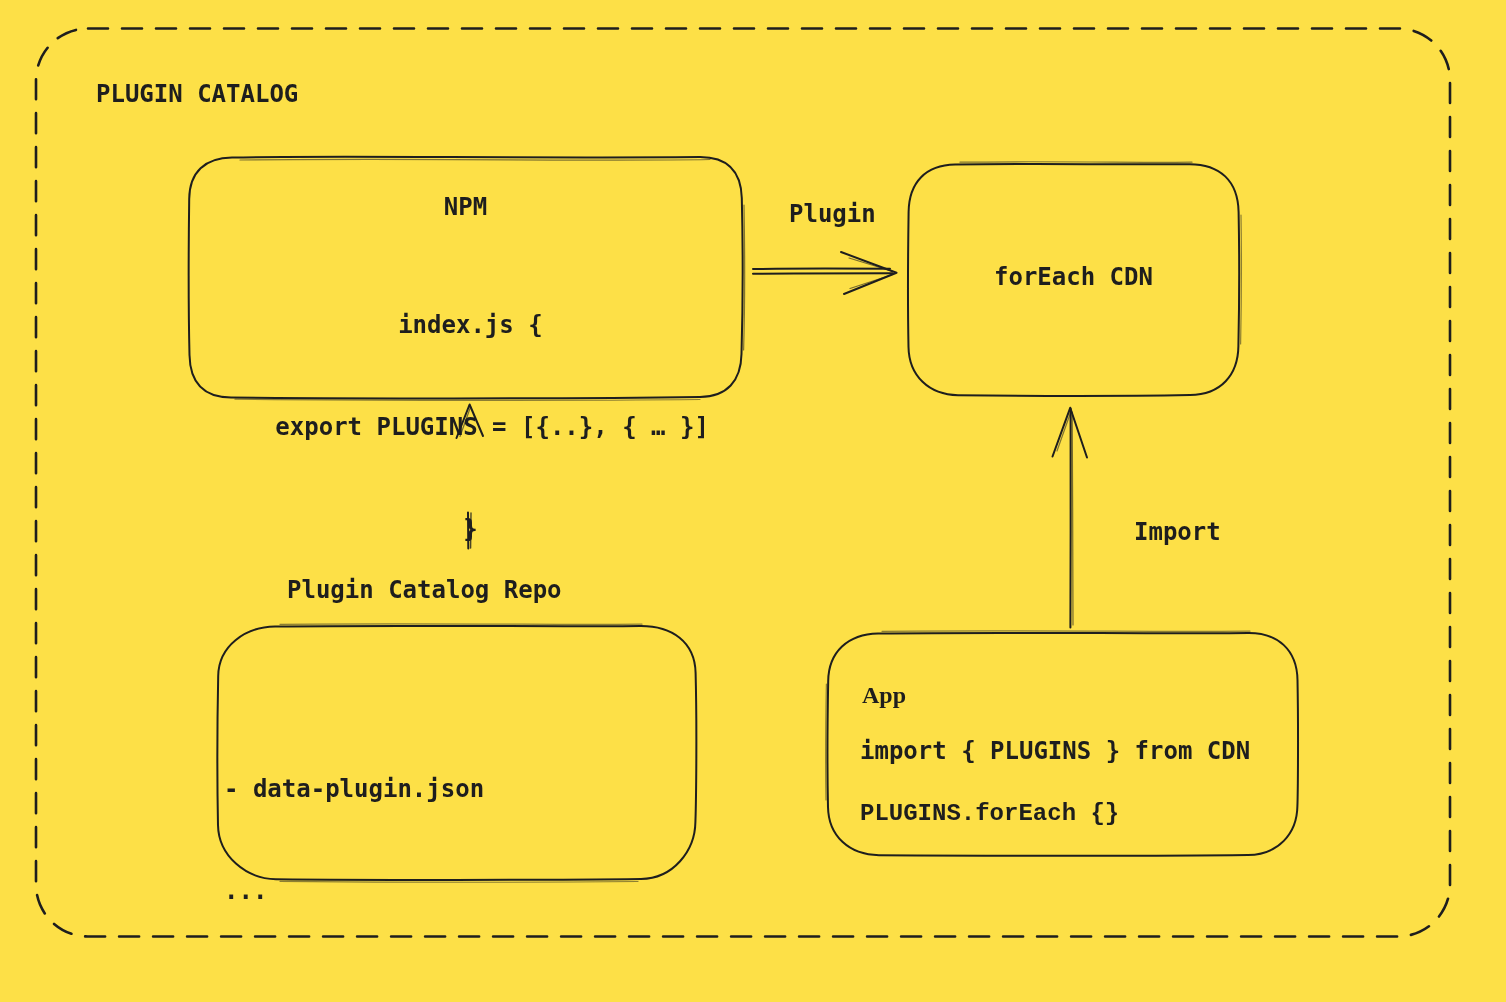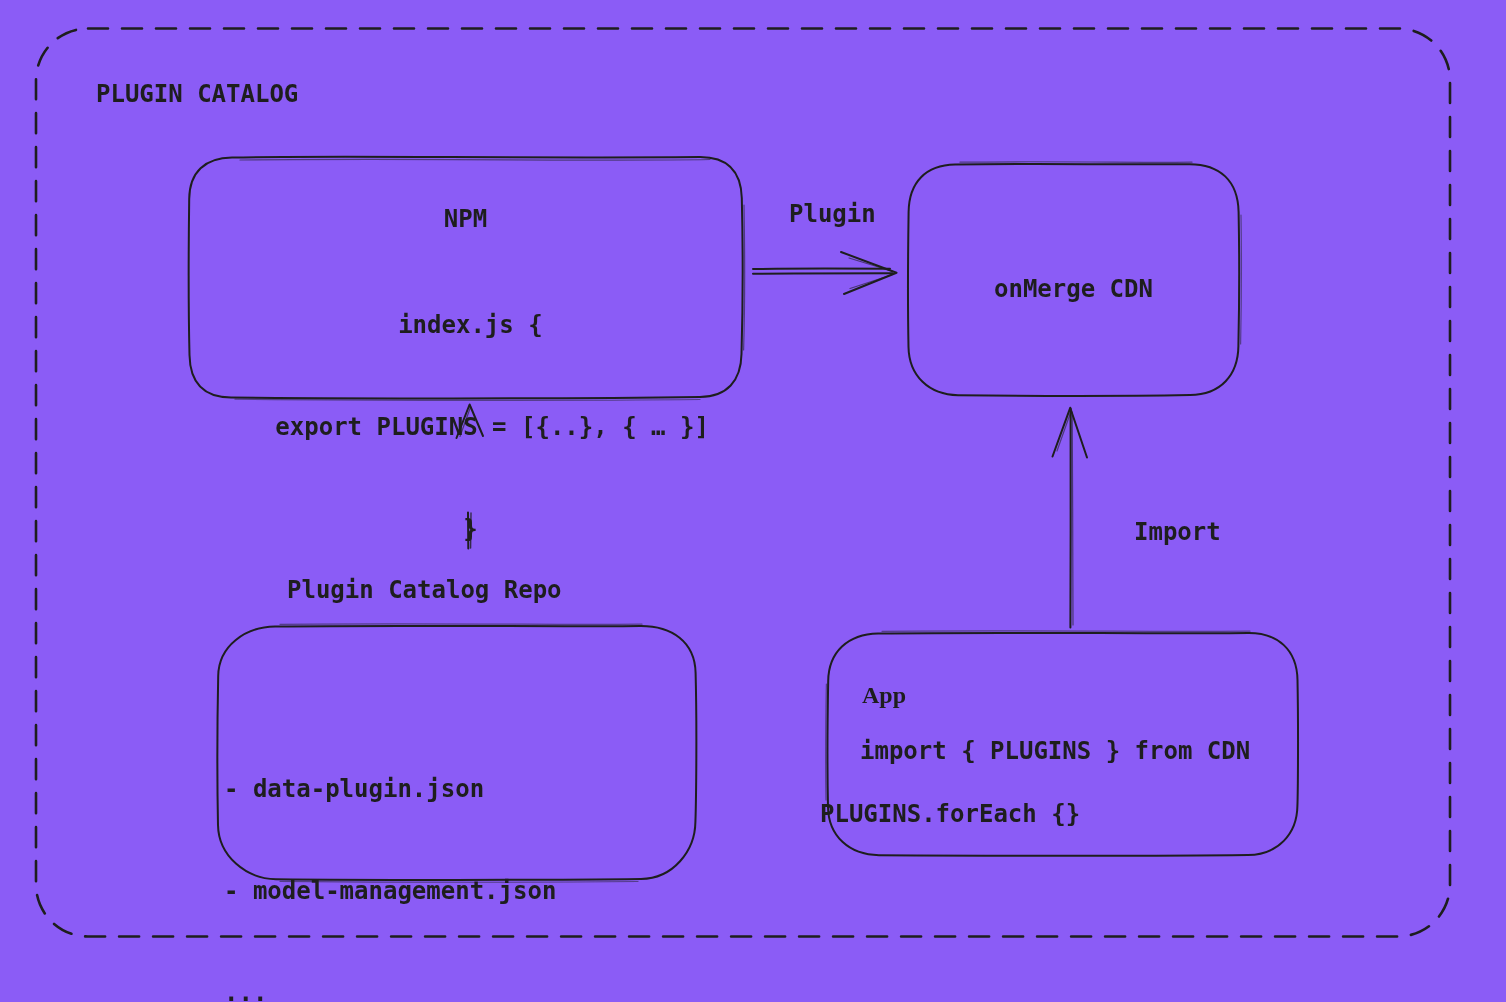--- a/index.html
+++ b/index.html
@@ -1,39 +1,39 @@
 <!DOCTYPE html>
 <html><head>
 <meta charset="utf-8">
 <style>
   html, body { margin: 0; padding: 0; background: #ffffff; }
   .canvas {
     position: relative;
     width: 1506px;
     height: 1002px;
-    background: #8b5cf6;
+    background: #fde047;
     font-family: "DejaVu Sans Mono", "Liberation Mono", monospace;
     color: #1e1e1e;
     overflow: hidden;
   }
   .svg-layer {
     position: absolute;
     left: 0; top: 0;
     width: 1506px; height: 1002px;
   }
   .txt {
     position: absolute;
     font-size: 24px;
     font-weight: 600;
     line-height: 34px;
     white-space: pre;
     color: #1e1e1e;
     letter-spacing: 0px;
   }
-  .center { text-align: center; margin-top: 12px; }
+  .center { text-align: center; }
   .lh33 { line-height: 33px; }
 </style>
 </head>
 <body>
 
 <div class="canvas">
 
   <svg class="svg-layer" viewBox="0 0 1506 1002" fill="none" stroke="#1e1e1e" stroke-linecap="round" stroke-linejoin="round">
 
     <g>
@@ -124,31 +124,30 @@
 
   <div class="txt center" style="left:188px; top:190px; width:555px;">NPM</div>
   <div class="txt" style="left:232px; top:240px;text-align:center;">
     <div>index.js {</div>
     <div>   export PLUGINS = [{..}, { … }]</div>
     <div>}</div>
   </div>
 
   <div class="txt" style="left:789px; top:197px;">Plugin</div>
 
-  <div class="txt center" style="left:907px; top:260px; width:333px;">onMerge CDN</div>
+  <div class="txt center" style="left:907px; top:260px; width:333px;">forEach CDN</div>
 
   <div class="txt center lh33" style="left:320px; top:442px; width:300px;">
   </div>
 
   <div class="txt" style="left:287px; top:566px;margin-top:7px;">Plugin Catalog Repo</div>
   <div class="txt" style="left:224px; top:704px;">
     <div>- data-plugin.json</div>
-    <div>- model-management.json</div>
     <div>...</div>
   </div>
 
   <div class="txt" style="left:862px; top:678px;font-family:Liberation Serif, serif;">App</div>
   <div class="txt" style="left:860px; top:734px;text-align:center;">import { PLUGINS } from CDN</div>
-  <div class="txt" style="left:820px; top:797px;">PLUGINS.forEach {}</div>
+  <div class="txt" style="left:860px; top:797px;font-family:Liberation Mono, monospace;">PLUGINS.forEach {}</div>
 
   <div class="txt" style="left:1110px; top:515px;margin-left:24px;">Import</div>
 
 </div>
 
 </body></html>

